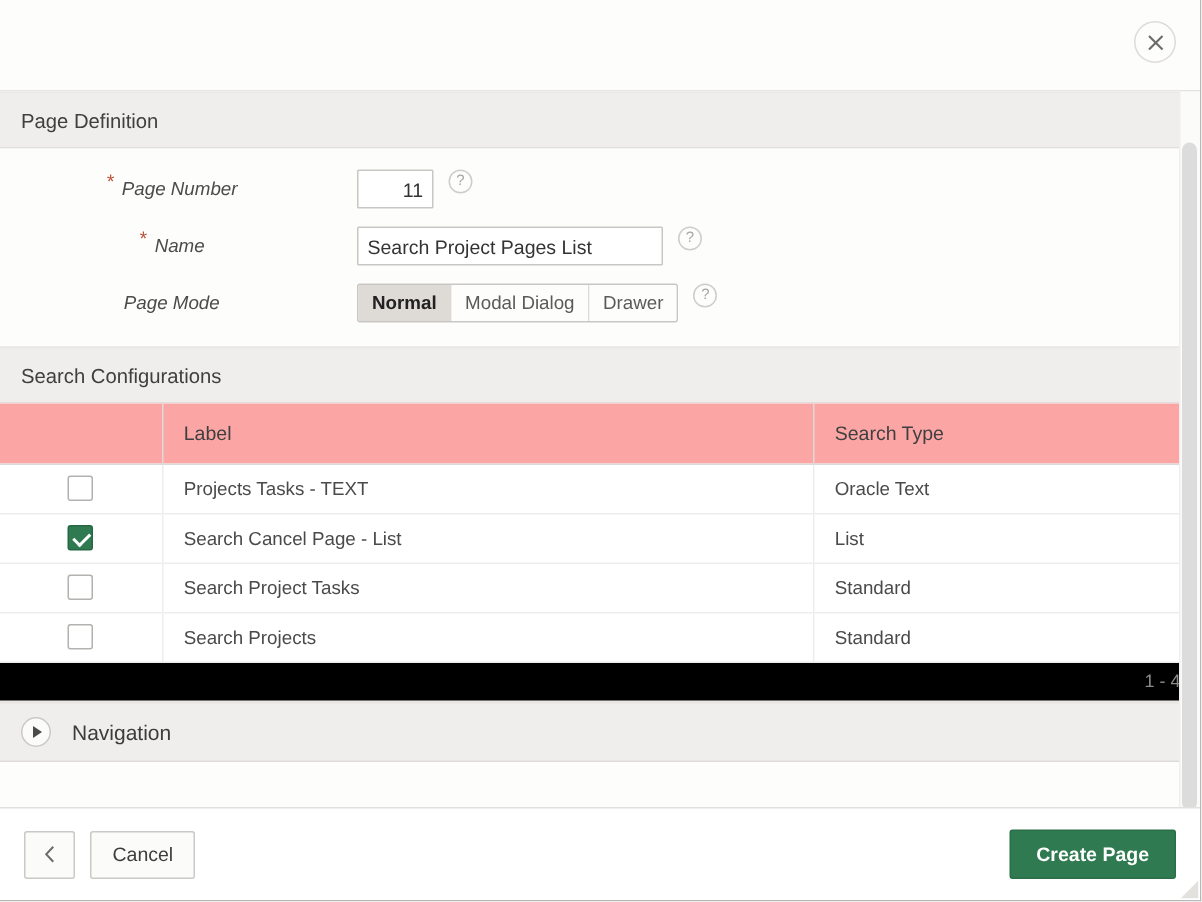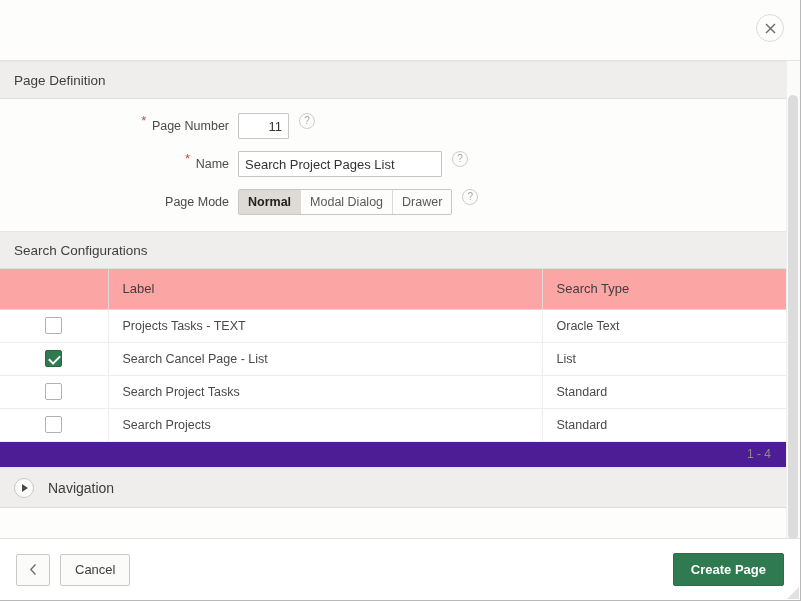--- a/index.html
+++ b/index.html
@@ -108,27 +108,28 @@
   }
   .form-row {
     display: flex;
     align-items: flex-start;
     margin-bottom: 12px;
     height: 26px;
   }
   .form-row:last-child { margin-bottom: 0; }
   .label-cell {
     width: 238px;
-    text-align: right;
+    text-align: center;
     padding-right: 9px;
     font-size: 12.5px;
     color: #4b4b4b;
     position: relative;
     padding-top: 6px;
     white-space: nowrap;
+    font-style: italic;
   }
   .req-star {
     color: #c0503a;
     font-size: 13px;
     position: relative;
     top: -5px;
     margin-right: 2px;
     line-height: 1;
   }
   .field-cell { display: flex; }
@@ -257,26 +258,25 @@
     width: 9px;
     height: 5px;
     border-left: 2px solid #ffffff;
     border-bottom: 2px solid #ffffff;
     transform: rotate(-45deg);
   }
 
   .grid-footer {
     width: 787px;
     height: 26px;
-    background: #4c1d95;
+    background: #000000;
     border-bottom: 1px solid #e8e6e3;
     display: flex;
     align-items: center;
     justify-content: flex-end;
-    padding-right: 16px;
     font-size: 12px;
     color: #8d8b88;
   }
 
   
   .nav-region {
     height: 40px;
     background: #efeeec;
     border-top: 1px solid #e8e6e3;
     border-bottom: 1px solid #dedbd8;

